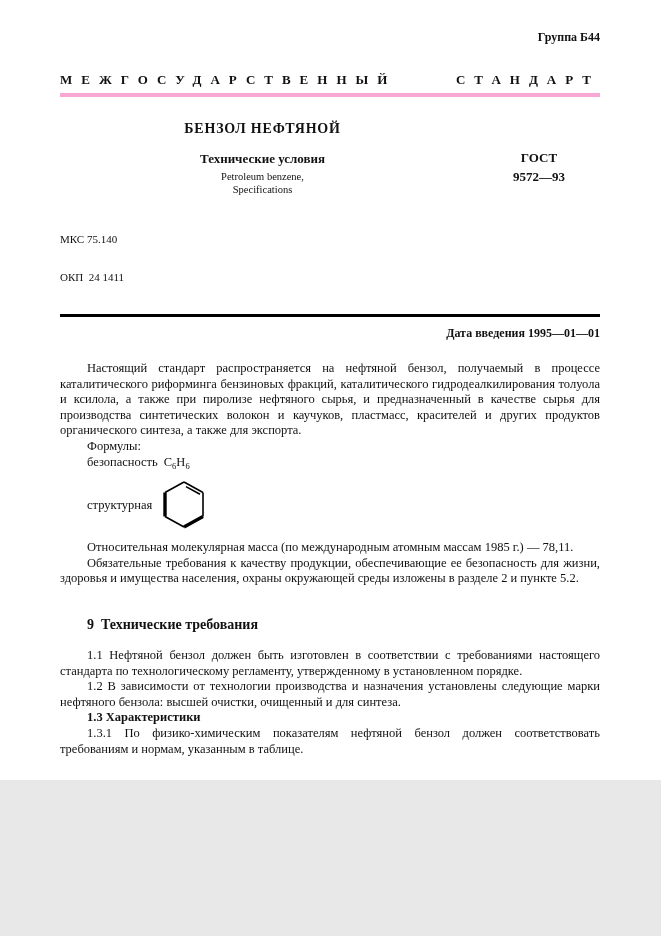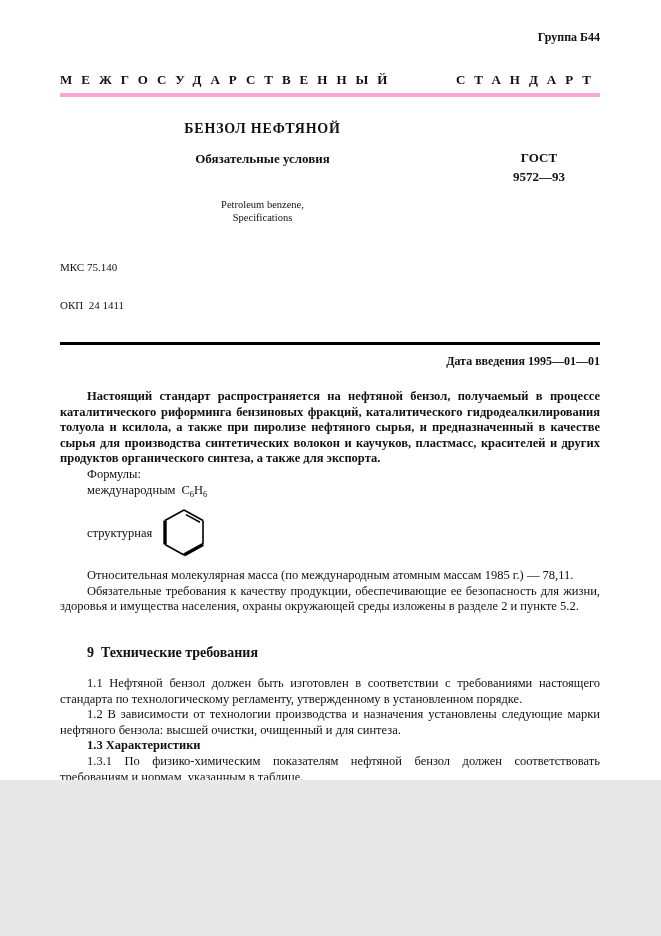--- a/index.html
+++ b/index.html
@@ -49,21 +49,21 @@
     font-weight: bold;
     font-size: 14px;
     letter-spacing: 0.8px;
   }
   .doc-subtitle {
     font-weight: bold;
     font-size: 13px;
     margin-top: 14px;
   }
   .doc-en {
-    margin-top: 31px;
+    margin-top: 3px;
     font-size: 10.5px;
     line-height: 13px;
     text-align: center;
   }
   .title-right {
     flex: 1;
     text-align: center;
     font-weight: bold;
     font-size: 13px;
     line-height: 19px;
@@ -85,21 +85,21 @@
     font-weight: bold;
     font-size: 12px;
   }
   .para {
     margin: 0;
     font-size: 12.5px;
     line-height: 15.6px;
     text-align: justify;
     text-indent: 27px;
   }
-  .p-first { margin-top: 20px; font-weight: bold; }
+  .p-first { margin-top: 20px; }
   .bold { font-weight: bold; }
   .formula sub {
     font-size: 8.5px;
     vertical-align: -3px;
   }
   .formula { margin-left: 6px; }
   .structural-row {
     display: flex;
     align-items: center;
     margin-top: 4px;
@@ -144,21 +144,21 @@
 
 <div class="page">
 
   <div class="group-label">Группа Б44</div>
 
   <div class="banner">МЕЖГОСУДАРСТВЕННЫЙ СТАНДАРТ</div>
 
   <div class="title-block">
     <div class="title-left">
       <div class="doc-title">БЕНЗОЛ НЕФТЯНОЙ</div>
-      <div class="doc-subtitle">Обязательные условия</div>
+      <div class="doc-subtitle">Технические условия</div>
       <div class="doc-en">
         <div>Petroleum benzene,</div>
         <div>Specifications</div>
       </div>
     </div>
     <div class="title-right">
       <div>ГОСТ</div>
       <div>9572—93</div>
     </div>
   </div>
@@ -169,21 +169,21 @@
   </div>
 
   <div class="rule"></div>
 
   <div class="effective-date">Дата введения 1995—01—01</div>
 
   <p class="para p-first">Настоящий стандарт распространяется на нефтяной бензол, получаемый в процессе каталитического риформинга бензиновых фракций, каталитического гидродеалкилирования толуола и ксилола, а также при пиролизе нефтяного сырья, и предназначенный в качестве сырья для производства синтетических волокон и каучуков, пластмасс, красителей и других продуктов органического синтеза, а также для экспорта.</p>
 
   <p class="para">Формулы:</p>
 
-  <p class="para"><span>международным</span><span class="formula"><span>C</span><sub>6</sub><span>H</span><sub>6</sub></span></p>
+  <p class="para"><span>безопасность</span><span class="formula"><span>C</span><sub>6</sub><span>H</span><sub>6</sub></span></p>
 
   <div class="structural-row">
     <span>структурная</span>
     <svg width="46" height="52" viewBox="0 0 46 52">
 
       <line x1="23" y1="3" x2="42" y2="13.5" stroke="#000" stroke-width="1.6"></line>
       <line x1="42" y1="13.5" x2="42" y2="37.5" stroke="#000" stroke-width="1.6"></line>
       <line x1="42" y1="37.5" x2="23" y2="48" stroke="#000" stroke-width="3.4"></line>
       <line x1="23" y1="48" x2="4" y2="37.5" stroke="#000" stroke-width="1.6"></line>
       <line x1="4" y1="37.5" x2="4" y2="13.5" stroke="#000" stroke-width="3.4"></line>

